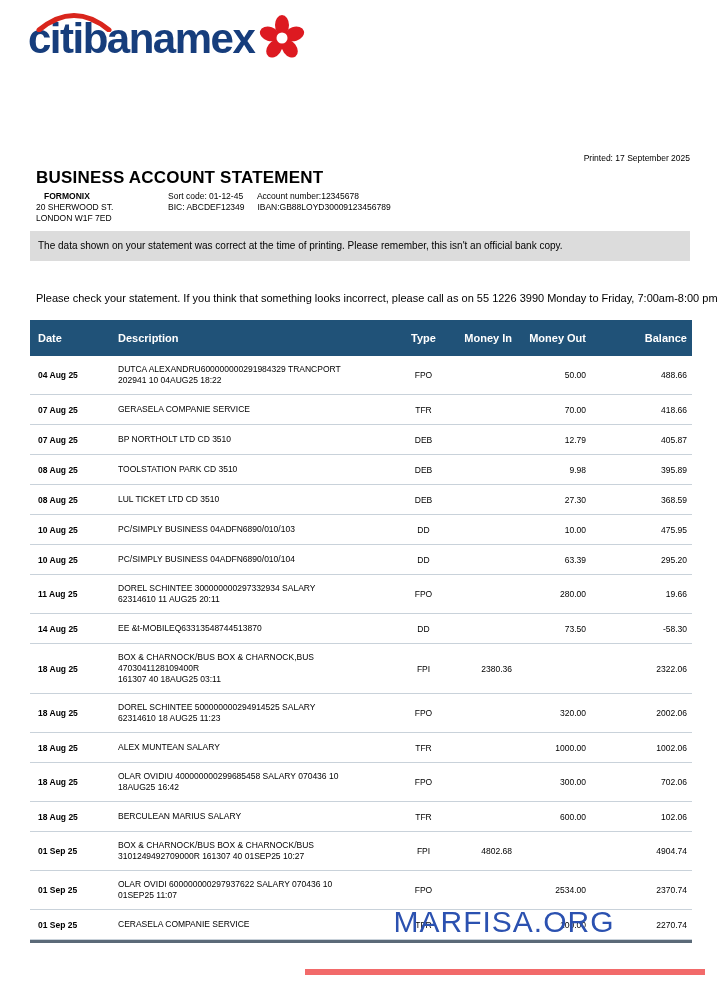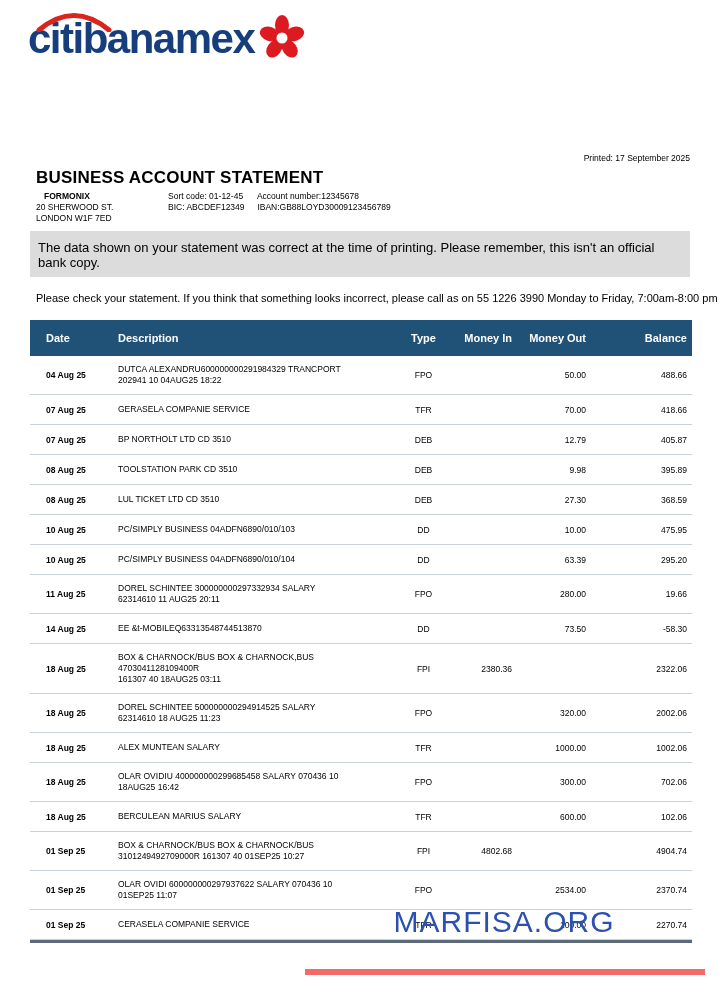--- a/index.html
+++ b/index.html
@@ -15,32 +15,32 @@
   .flower { margin-left:4px; margin-top:-2px; }
   
   .title { position:absolute; top:168px; left:36px; font-size:17px; font-weight:bold; letter-spacing:0.2px; }
   .printed { position:absolute; top:153px; right:30px; font-size:8.5px; }
   .account { position:absolute; top:191px; left:36px; font-size:8.5px; line-height:11px; }
   .account .name { font-weight:bold;margin-left:8px; }
   .sortinfo { position:absolute; top:191px; left:168px; font-size:8.5px; line-height:11px; }
   .sortinfo .w87 { display:inline-block; width:87px; }
   
   .notice-band {
-    position:absolute; top:231px; left:30px; width:660px; height:46px;
-    background:var(--notice-bg); font-size:13px; padding:9px 8px 0 8px; box-sizing:border-box;
+    position:absolute; top:231px; left:30px; width:660px; height:30px;
+    background:var(--notice-bg); font-size:10px; padding:9px 8px 0 8px; box-sizing:border-box;
   }
   .check-line { position:absolute; top:292px; left:36px; font-size:11px; }
   
   .table { position:absolute; top:320px; left:30px; width:662px; }
   .thead, .row { display:grid; grid-template-columns:88px 277px 57px 60px 74px 106px; }
   .thead {
     background:var(--header-bar); color:#fff; font-weight:bold; font-size:11px;
     height:36px; align-items:center;
   }
-  .c-date { padding-left:16px; }
+  .c-date { padding-left:8px; }
   .c-type { text-align:center; }
   .c-in, .c-out, .c-bal { text-align:right; }
   .c-bal { padding-right:5px; }
   .row {
     border-bottom:1px solid #c9d2da; font-size:8.5px; align-items:center; min-height:29px;
     background:#fff;
   }
   .row .c-date { font-weight:bold; }
   .row .c-desc { padding:8px 4px 8px 0; line-height:11px; }
   .tend { height:3px; background:#5b6a78; }

